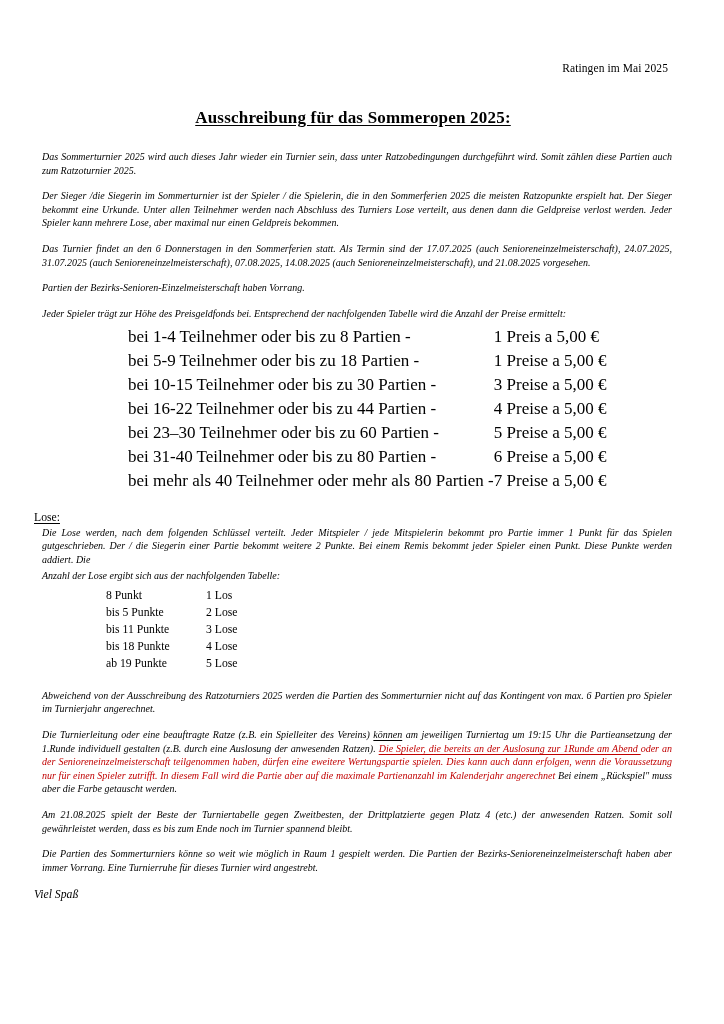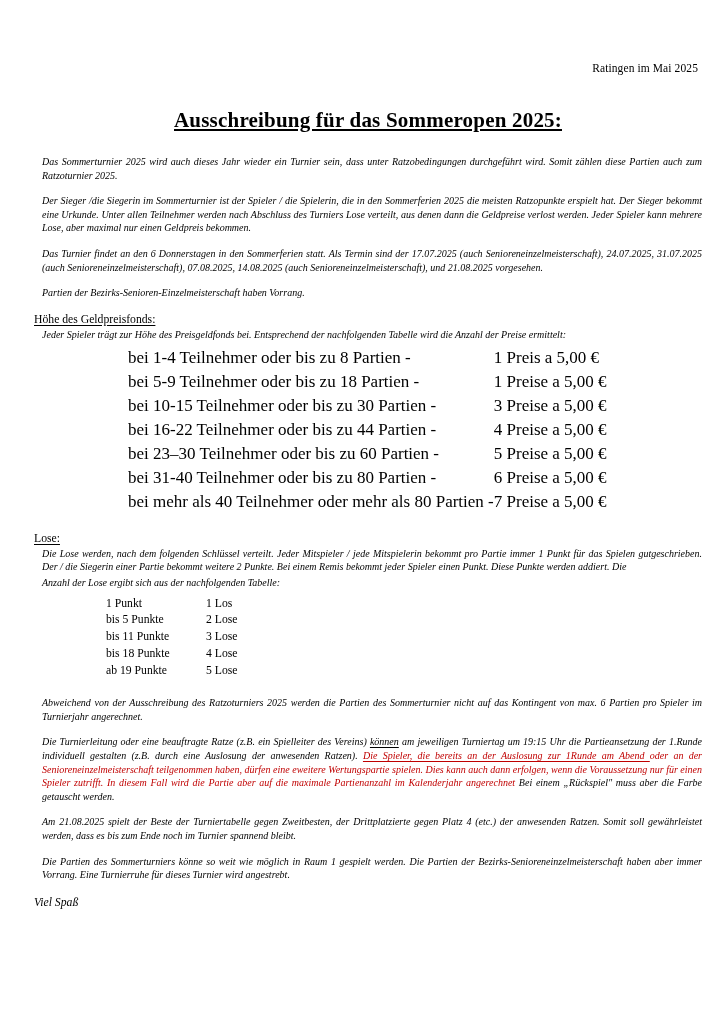--- a/index.html
+++ b/index.html
@@ -12,32 +12,32 @@
     height: 1024px;
     font-family: "Liberation Serif", serif;
     color: #000000;
     position: relative;
     overflow: hidden;
   }
   .page {
     box-sizing: border-box;
     width: 724px;
     height: 1024px;
-    padding: 62px 22px 20px 34px;
+    padding: 62px 52px 20px 34px;
     position: relative;
   }
   .date-line {
     text-align: right;
     font-size: 11.5px;
     margin: 0 4px 34px 0;
     letter-spacing: 0.1px;
   }
   h1.doc-title {
     text-align: center;
-    font-size: 21px;
+    font-size: 17px;
     font-weight: bold;
     margin: 0 0 22px 0;
     text-decoration: underline;
     text-underline-offset: 2px;
     letter-spacing: 0.2px;
   }
   p.para {
     font-size: 10px;
     line-height: 1.36;
     text-align: justify;
@@ -115,21 +115,20 @@
   <h1 class="doc-title">Ausschreibung für das Sommeropen 2025:</h1>
 
   <p class="para">Das Sommerturnier 2025 wird auch dieses Jahr wieder ein Turnier sein, dass unter Ratzobedingungen durchgeführt wird. Somit zählen diese Partien auch zum Ratzoturnier 2025.</p>
 
   <p class="para">Der Sieger /die Siegerin im Sommerturnier ist der Spieler / die Spielerin, die in den Sommerferien 2025 die meisten Ratzopunkte erspielt hat. Der Sieger bekommt eine Urkunde. Unter allen Teilnehmer werden nach Abschluss des Turniers Lose verteilt, aus denen dann die Geldpreise verlost werden. Jeder Spieler kann mehrere Lose, aber maximal nur einen Geldpreis bekommen.</p>
 
   <p class="para">Das Turnier findet an den 6 Donnerstagen in den Sommerferien statt. Als Termin sind der 17.07.2025 (auch Senioreneinzelmeisterschaft), 24.07.2025, 31.07.2025 (auch Senioreneinzelmeisterschaft),    07.08.2025, 14.08.2025 (auch Senioreneinzelmeisterschaft), und 21.08.2025 vorgesehen.</p>
 
   <p class="para">Partien der Bezirks-Senioren-Einzelmeisterschaft haben Vorrang.</p>
 
-  <p class="section-head">Höhe des Geldpreisfonds:</p>
   <p class="para tight">Jeder Spieler trägt zur Höhe des Preisgeldfonds bei. Entsprechend der nachfolgenden Tabelle wird die Anzahl der Preise ermittelt:</p>
 
   <table class="fee-table">
     <tbody>
       <tr>
         <td class="col1">bei 1-4 Teilnehmer oder bis zu 8 Partien -</td>
         <td class="col2">1 Preis a 5,00 €</td>
       </tr>
       <tr>
         <td class="col1">bei 5-9 Teilnehmer oder bis zu 18 Partien -</td>
@@ -160,21 +159,21 @@
 
   <div class="spacer-md"></div>
 
   <p class="section-head">Lose:</p>
   <p class="para tight">Die Lose werden, nach dem folgenden Schlüssel verteilt. Jeder Mitspieler / jede Mitspielerin bekommt pro Partie immer 1 Punkt für das Spielen gutgeschrieben. Der / die Siegerin einer Partie bekommt weitere 2 Punkte. Bei einem Remis bekommt jeder Spieler einen Punkt. Diese Punkte werden addiert. Die</p>
   <p class="para tight">Anzahl der Lose ergibt sich aus der nachfolgenden Tabelle:</p>
 
   <table class="lose-table">
     <tbody>
       <tr>
-        <td class="col1">1 Punkt</td>
+        <td class="col1">8 Punkt</td>
         <td class="col2">1 Los</td>
       </tr>
       <tr>
         <td class="col1">bis 5 Punkte</td>
         <td class="col2">2 Lose</td>
       </tr>
       <tr>
         <td class="col1">bis 11 Punkte</td>
         <td class="col2">3 Lose</td>
       </tr>

